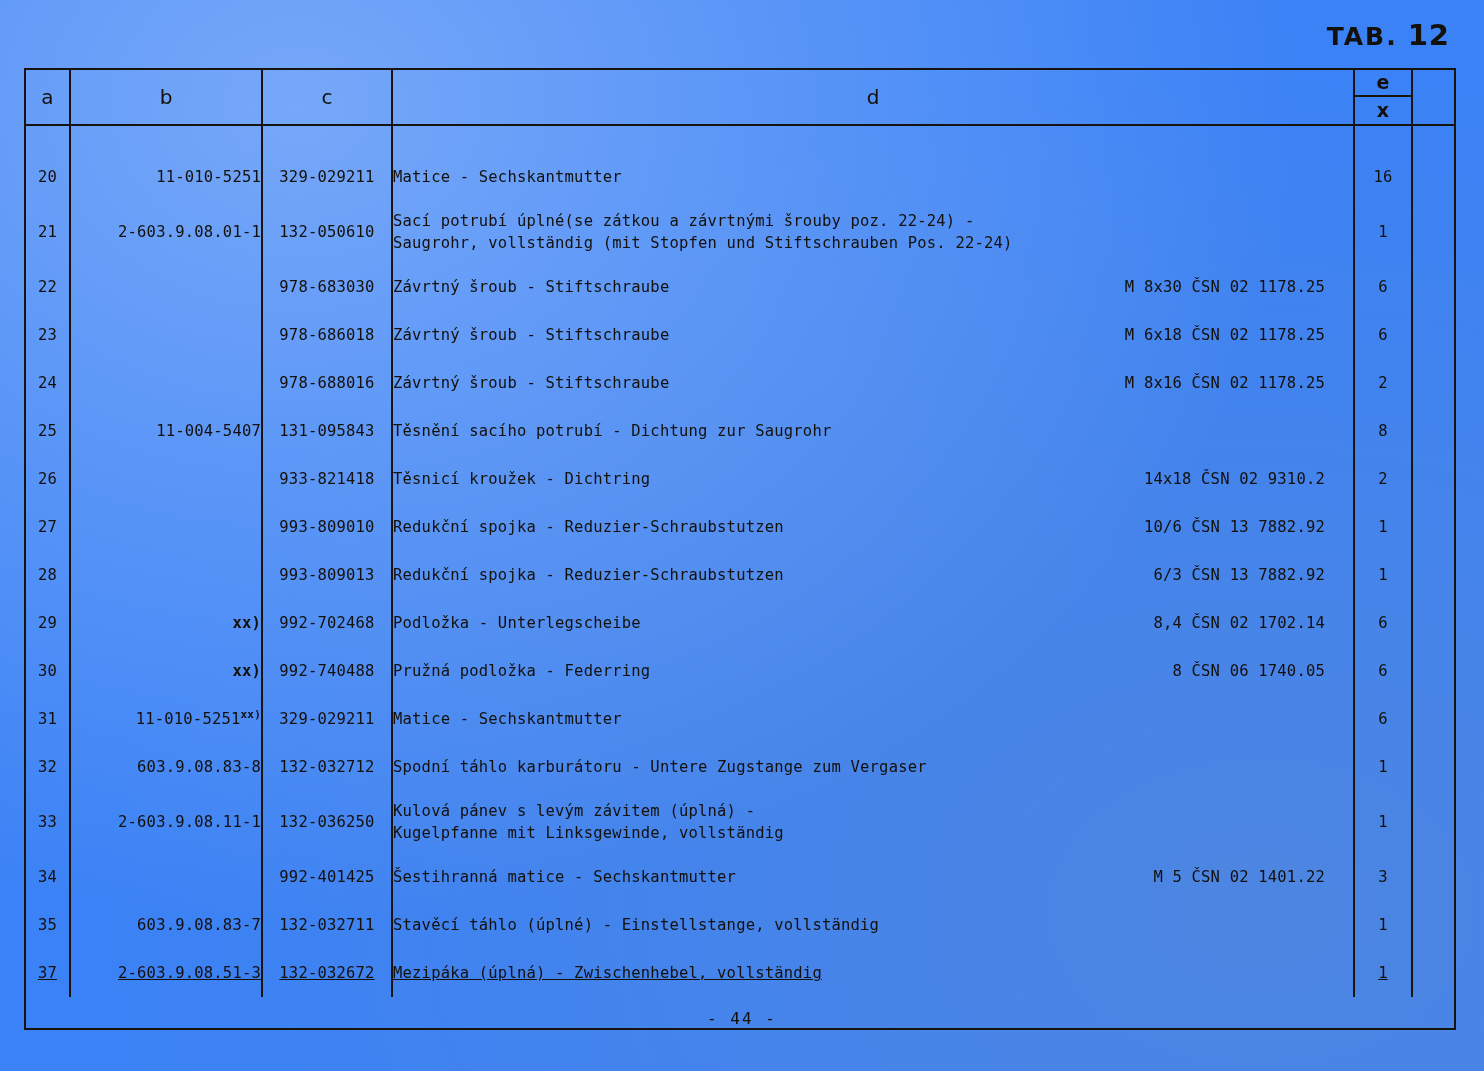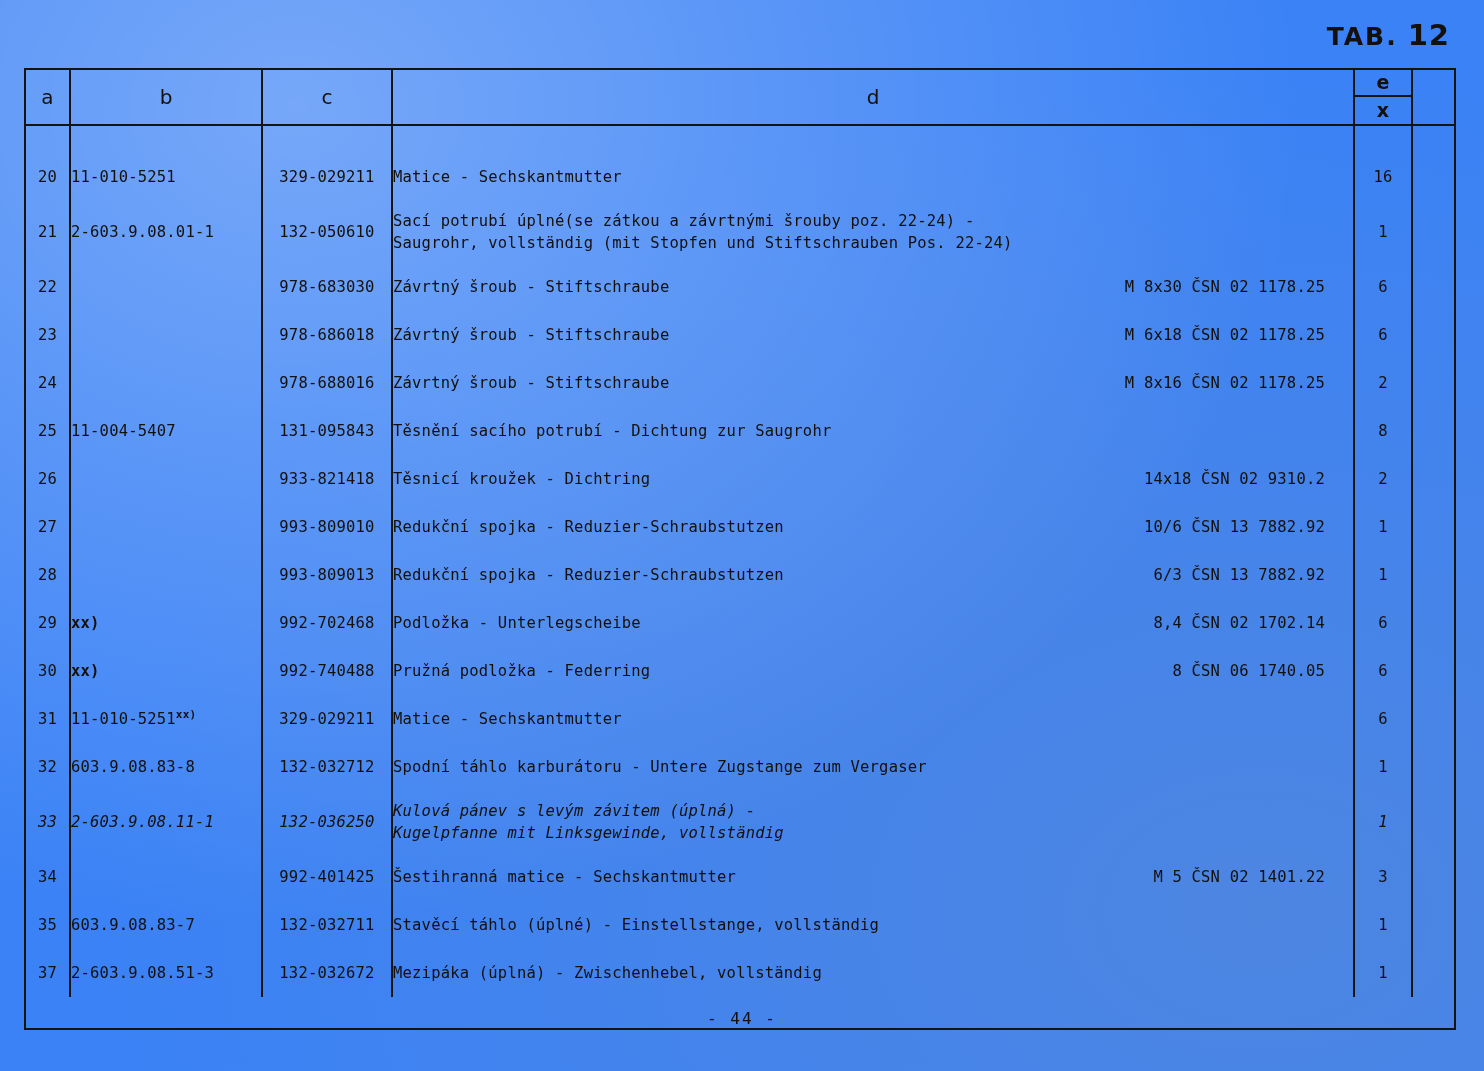--- a/index.html
+++ b/index.html
@@ -116,21 +116,21 @@
     border-bottom: 2px solid #17130e;
   }
 
   tbody tr { height: 48px; }
   tbody td {
     font-size: 15.5px;
     line-height: 1.42;
     letter-spacing: 0.2px;
   }
   td.col-a { text-align: center; }
-  td.col-b { text-align: left; }
+  td.col-b { text-align: right; }
   td.col-c { text-align: center; }
   td.col-x { text-align: center; margin-left: 40px; }
   td.col-d { padding-left: 16px; text-align: left; }
 
   .d-row {
     display: flex;
     justify-content: space-between;
     align-items: flex-start;
     gap: 12px;
     padding-right: 28px;
@@ -361,21 +361,21 @@
             <td class="col-c">132-032712</td>
             <td class="col-d">
               <div class="d-row">
                 <span class="d-desc">Spodní táhlo karburátoru - Untere Zugstange zum Vergaser</span>
                 <span class="d-spec"></span>
               </div>
             </td>
             <td class="col-x">1</td>
             <td></td>
           </tr>
-          <tr style="height: 62px; font-style: italic;">
+          <tr style="height: 62px;">
             <td class="col-a">33</td>
             <td class="col-b"><span>2-603.9.08.11-1</span></td>
             <td class="col-c">132-036250</td>
             <td class="col-d">
               <div class="d-row">
                 <span class="d-desc">Kulová pánev s levým závitem (úplná) -
 Kugelpfanne mit Linksgewinde, vollständig</span>
                 <span class="d-spec"></span>
               </div>
             </td>
@@ -401,21 +401,21 @@
             <td class="col-c">132-032711</td>
             <td class="col-d">
               <div class="d-row">
                 <span class="d-desc">Stavěcí táhlo (úplné) - Einstellstange, vollständig</span>
                 <span class="d-spec"></span>
               </div>
             </td>
             <td class="col-x">1</td>
             <td></td>
           </tr>
-          <tr style="height: 48px;">
+          <tr style="height: 48px; text-decoration: underline;">
             <td class="col-a">37</td>
             <td class="col-b"><span>2-603.9.08.51-3</span></td>
             <td class="col-c">132-032672</td>
             <td class="col-d">
               <div class="d-row">
                 <span class="d-desc">Mezipáka (úplná) - Zwischenhebel, vollständig</span>
                 <span class="d-spec"></span>
               </div>
             </td>
             <td class="col-x">1</td>

